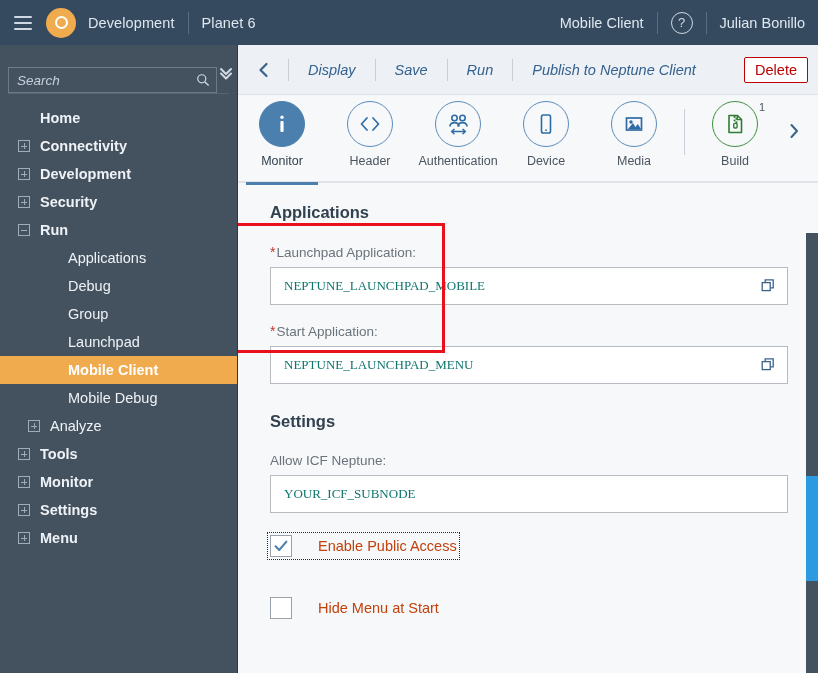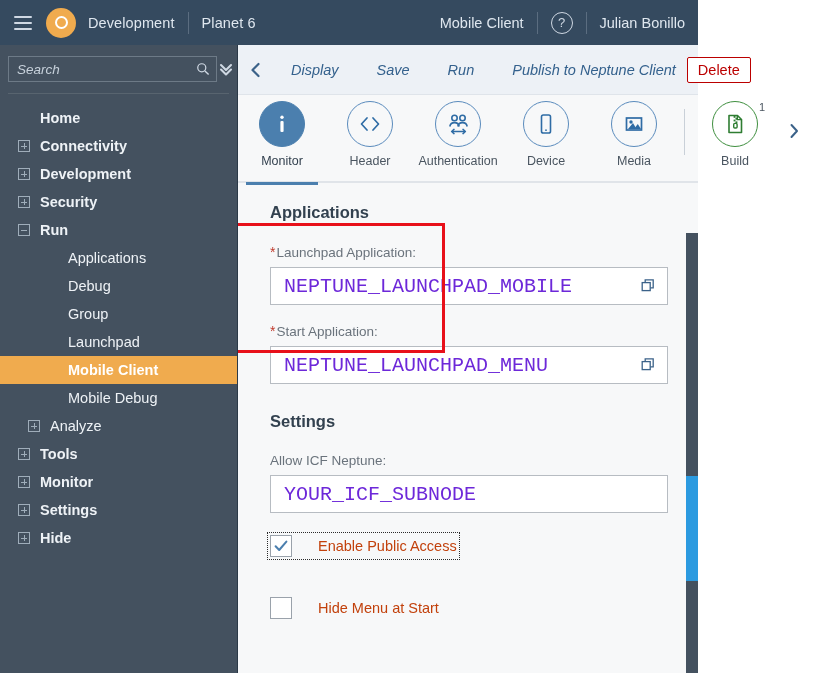--- a/index.html
+++ b/index.html
@@ -5,21 +5,21 @@
   * { box-sizing: border-box; }
   html, body {
     margin: 0; padding: 0;
     width: 831px; height: 673px;
     overflow: hidden;
     font-family: "Liberation Sans", sans-serif;
     background: #fff;
   }
   .app {
     position: relative;
-    width: 698px; height: 673px;
+    width: 818px; height: 673px;
     display: flex;
     flex-direction: column;
   }
 
   
   .topbar {
     height: 45px;
     background: #354a5f;
     display: flex;
     align-items: center;
@@ -92,21 +92,21 @@
     width: 238px;
     flex: 0 0 238px;
     background: #44515f;
     display: flex;
     flex-direction: column;
     border-right: 1px solid #2b3947;
   }
   .search-row {
     height: 48px;
     display: flex;
-    align-items: center;
+    align-items: flex-end;
     padding: 0 2px 0 8px;
     flex: 0 0 48px;
   }
   .search-box {
     flex: 1 1 auto;
     height: 26px;
     border: 1px solid #6d7a87;
     background: transparent;
     display: flex;
     align-items: center;
@@ -333,23 +333,23 @@
     background: #fff;
     display: flex;
     align-items: center;
     padding: 0 10px 0 13px;
     margin-bottom: 18px;
   }
   .input-wrap input {
     flex: 1 1 auto;
     border: 0; outline: 0;
     background: transparent;
-    font-size: 20px;
-    color: #6d28d9;
-    font-family: Liberation Mono, monospace;
+    font-size: 13px;
+    color: #0f766e;
+    font-family: Liberation Serif, serif;
     padding: 0;
   }
   .vh-icon { width: 16px; height: 16px; flex: 0 0 16px; cursor: pointer; }
 
   
   .highlight-box {
     position: absolute;
     border: 3px solid #e8101a;
     background: transparent;
     pointer-events: none;
@@ -508,21 +508,21 @@
           <div class="nav-item lvl0 bold-lbl">
             <div class="expander plus"></div>
             <span class="label">Monitor</span>
           </div>
           <div class="nav-item lvl0 bold-lbl">
             <div class="expander plus"></div>
             <span class="label">Settings</span>
           </div>
           <div class="nav-item lvl0 bold-lbl">
             <div class="expander plus"></div>
-            <span class="label">Hide</span>
+            <span class="label">Menu</span>
           </div>
         </div>
     </div>
 
     <div class="main">
 
       <div class="action-bar">
         <div class="back-btn">
           <svg width="16" height="18" viewBox="0 0 16 18">
             <polyline points="10.5,3 4.5,9 10.5,15" fill="none" stroke="#3b6289" stroke-width="2.2" stroke-linecap="round" stroke-linejoin="round"></polyline>

